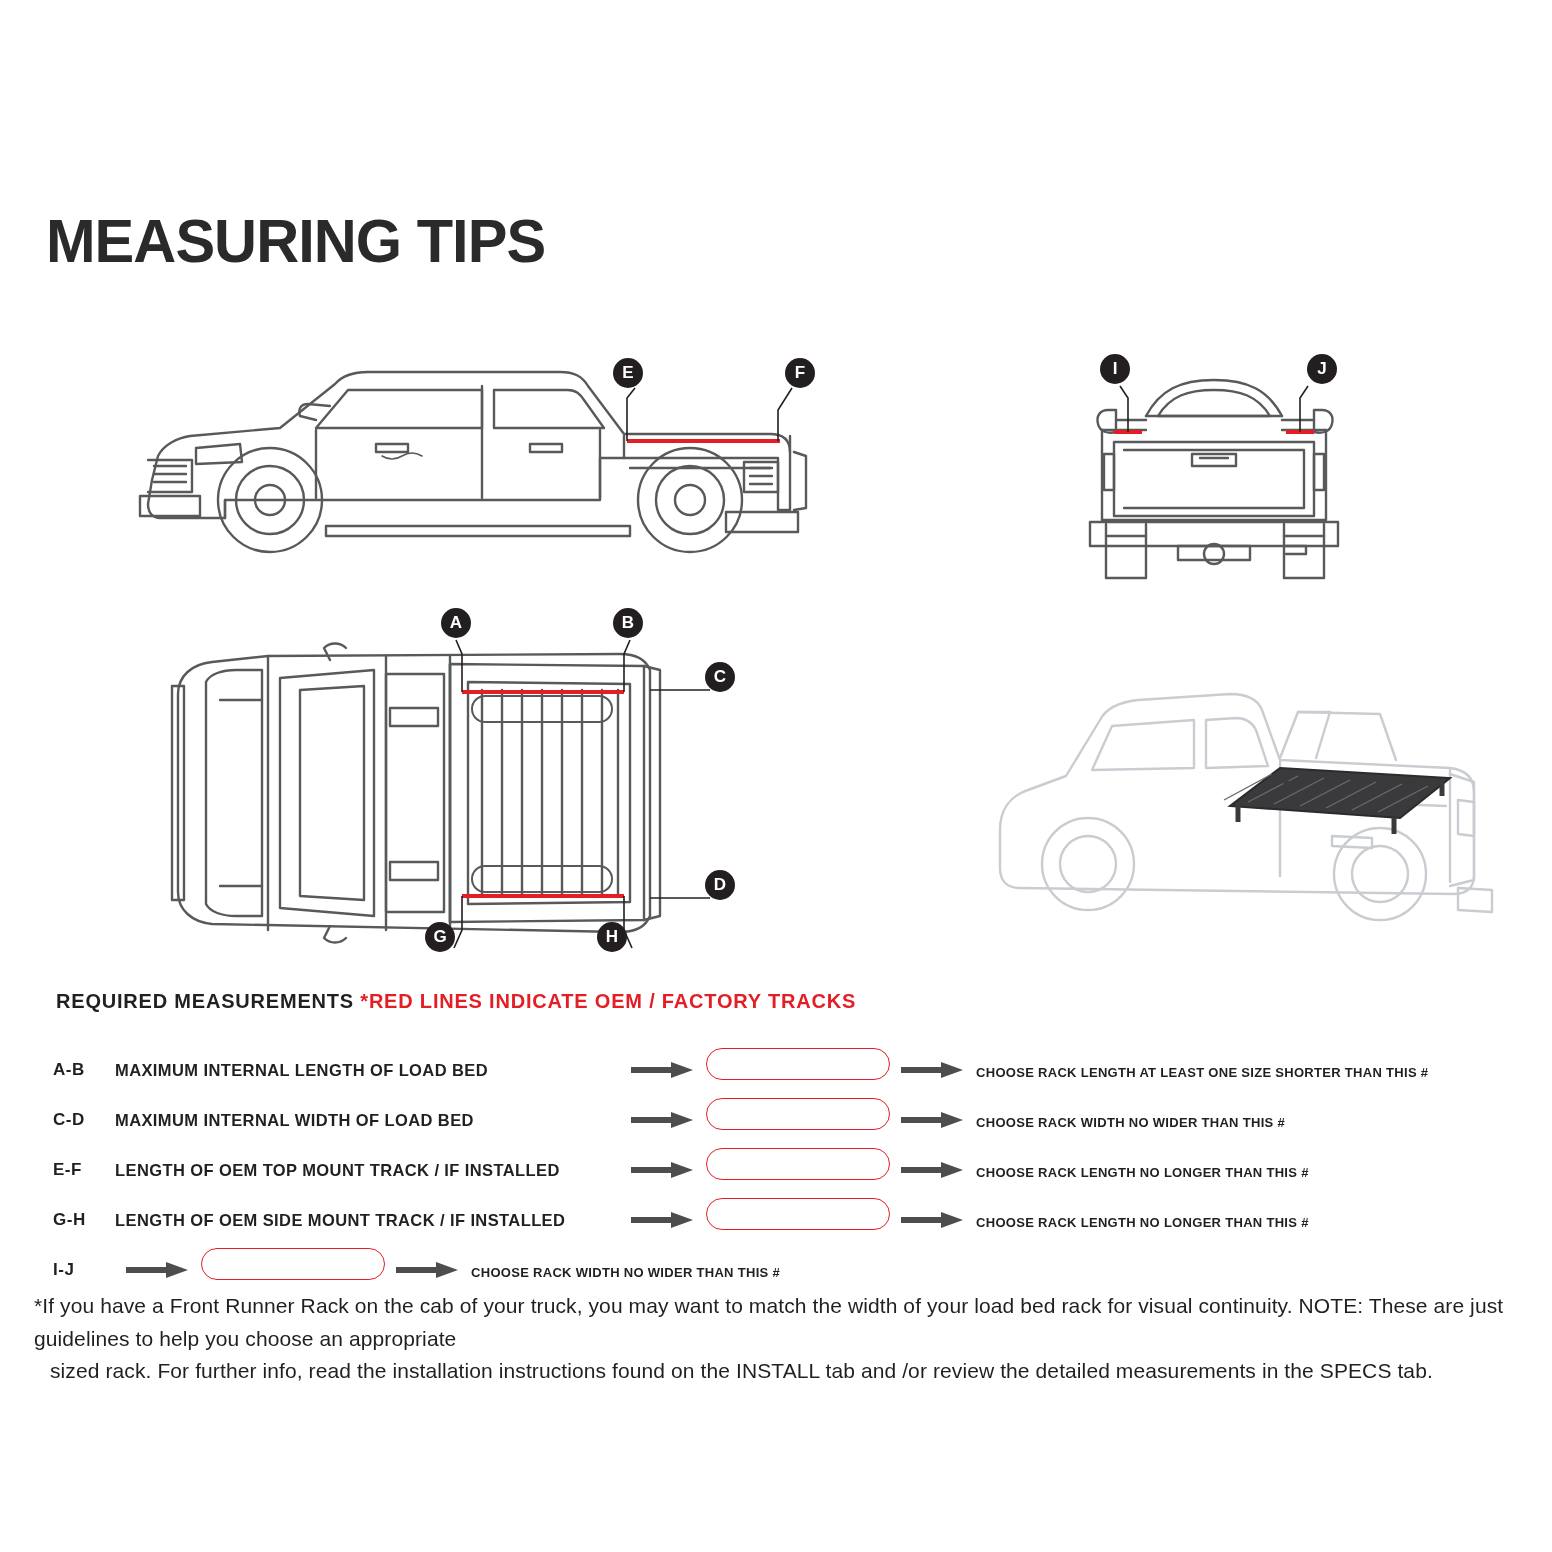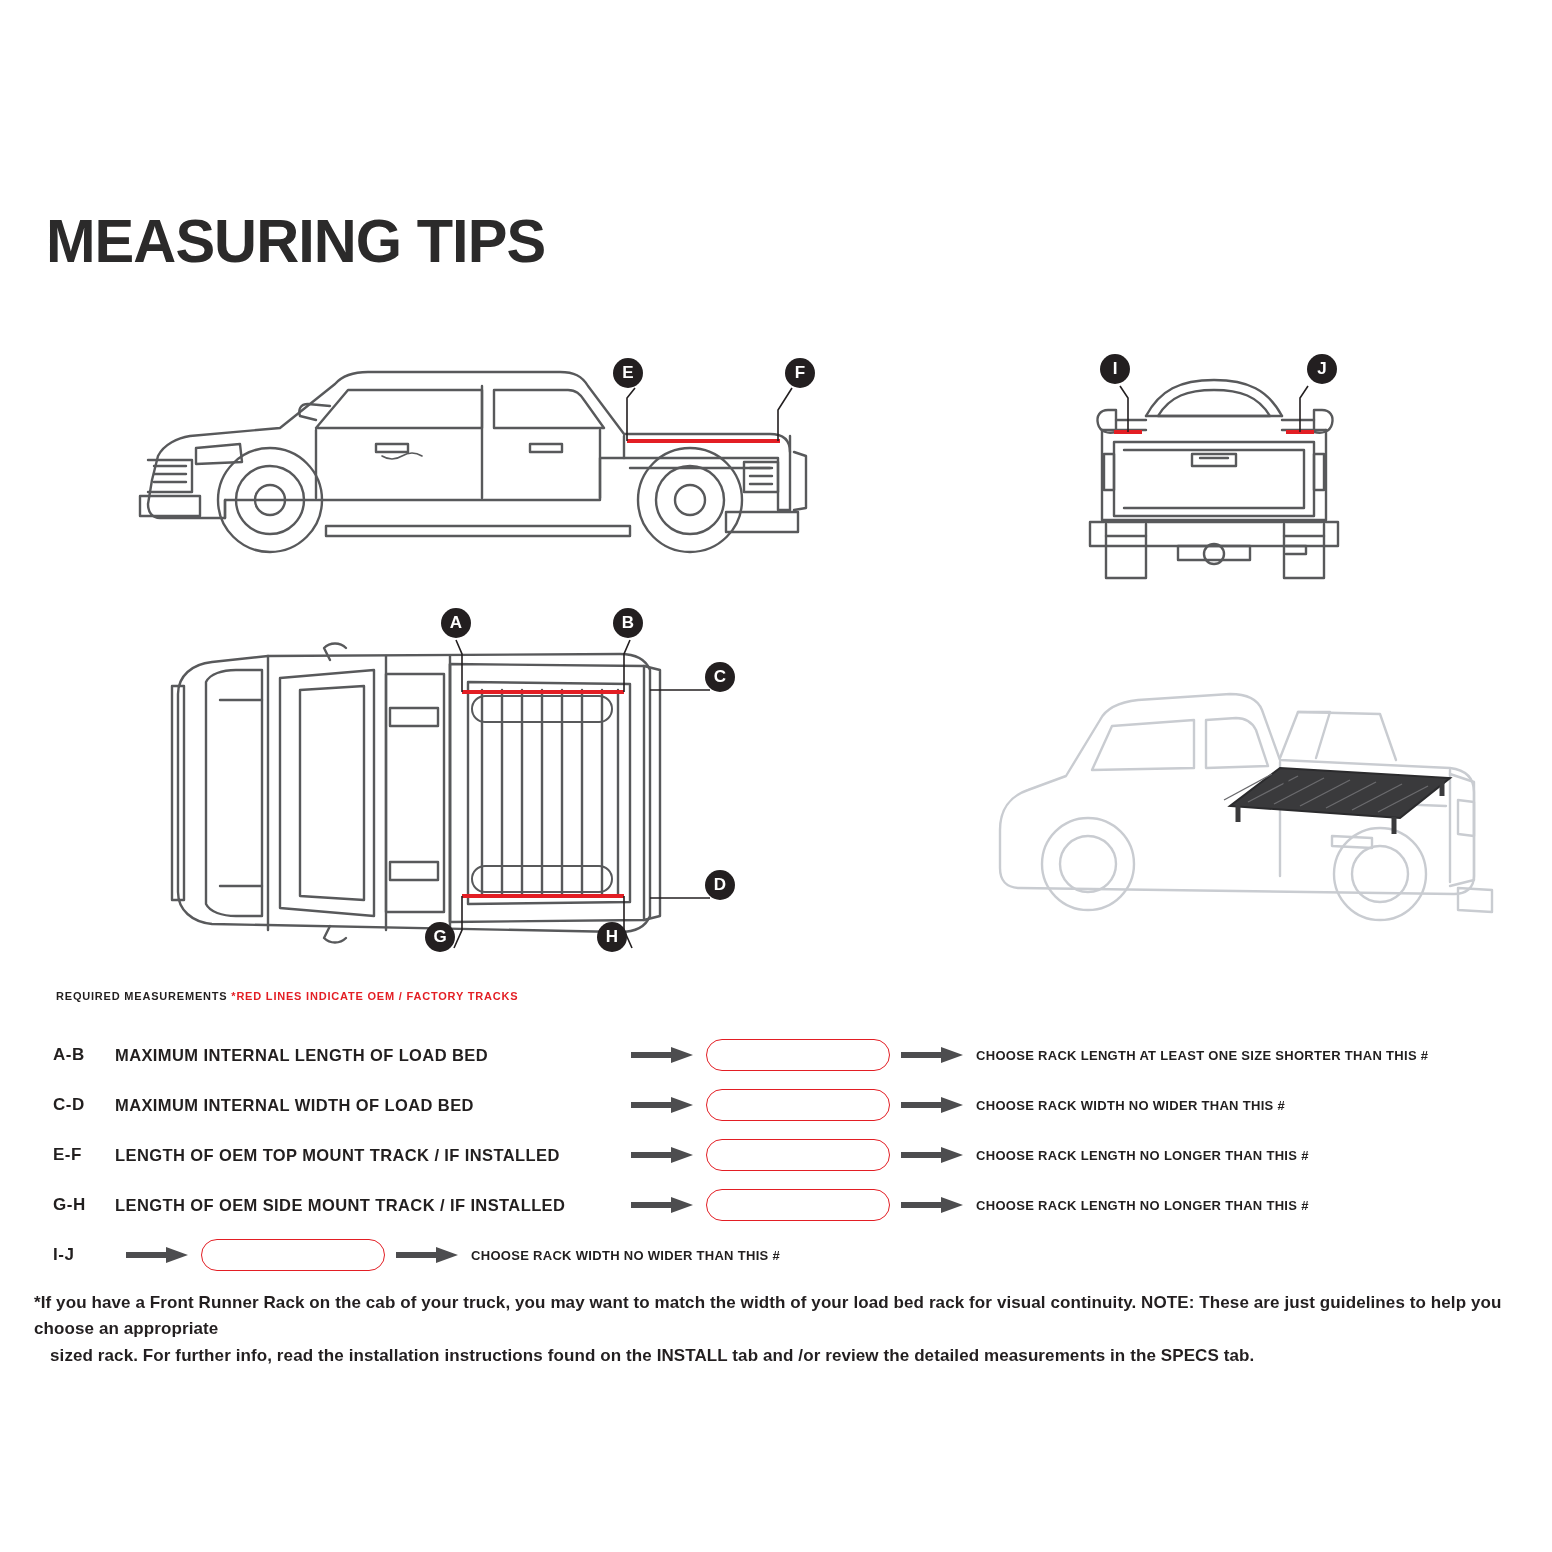--- a/index.html
+++ b/index.html
@@ -26,40 +26,40 @@
   svg{display:block;}
 
   .badge{
     position:absolute;width:30px;height:30px;border-radius:50%;
     background:#231f20;color:#fff;font-size:17px;font-weight:bold;
     display:flex;align-items:center;justify-content:center;
     font-family:"Liberation Sans", sans-serif;
   }
 
   
-  .req-head{position:absolute;left:56px;top:990px;font-size:11px;font-weight:bold;letter-spacing:0.8px;}
+  .req-head{position:absolute;left:56px;top:990px;font-size:20px;font-weight:bold;letter-spacing:0.8px;}
   .req-head .red{color:#e31e24;}
 
   .rows{position:absolute;left:46px;top:1030px;width:1470px;}
-  .row{height:50px;display:flex;align-items:center;}
+  .row{height:50px;display:flex;align-items:flex-end;}
   .row .code{width:62px;font-size:17px;font-weight:bold;letter-spacing:0.5px;text-align:left;padding-left:7px;}
   .row .desc{flex:0 0 505px;font-size:16.5px;font-weight:bold;letter-spacing:0.4px;}
   .row .arrow{flex:0 0 86px;display:flex;align-items:center;justify-content:center;}
   .row .field{
     flex:0 0 182px;height:30px;border:1.6px solid #e31e24;border-radius:16px;background:#fff;
   }
   .row .arrow2{flex:0 0 86px;display:flex;align-items:center;justify-content:center;}
   .row .result{font-size:13px;font-weight:bold;letter-spacing:0.3px;}
 
   .arrow-svg{width:64px;height:20px;}
 
   
   .footnote{
     position:absolute;left:34px;top:1290px;width:1490px;
-    font-size:17px;line-height:1.55;color:#231f20;font-weight:bold;letter-spacing:0.1px;
+    font-size:21px;line-height:1.55;color:#231f20;font-weight:normal;letter-spacing:0.1px;
   }
   .footnote .ln2{display:block;margin-left:16px;}
 </style>
 </head>
 <body>
 
 <div class="page">
 
   <div class="header">
     <div class="title">MEASURING TIPS</div>

